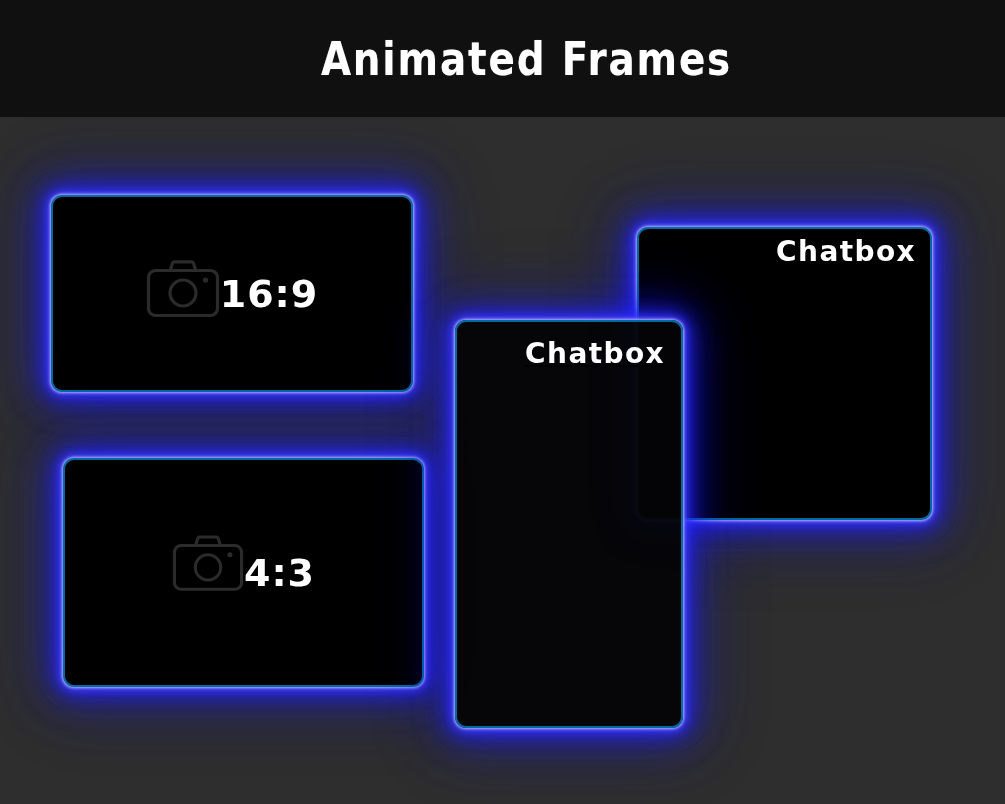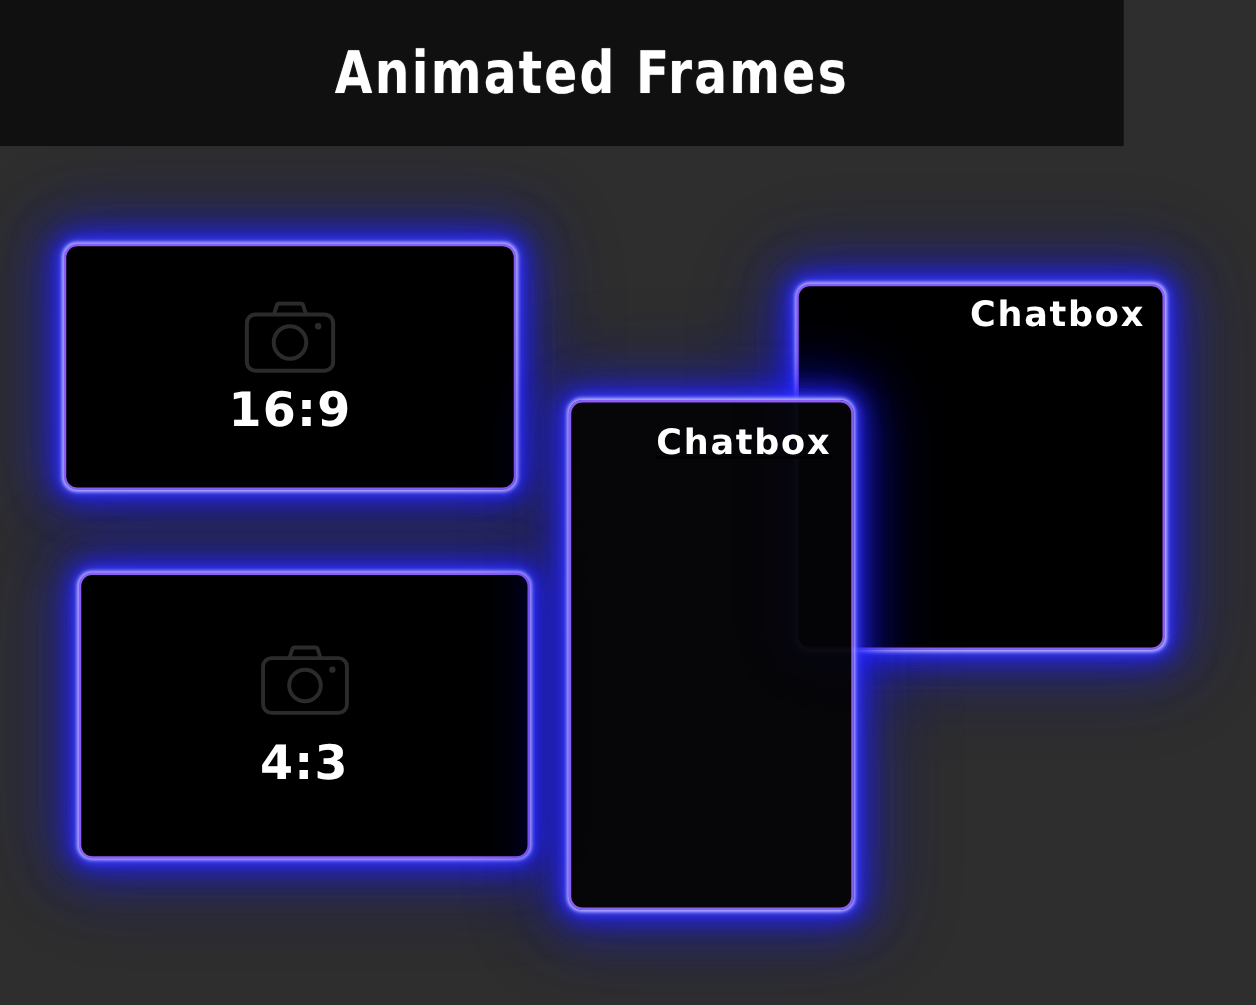--- a/index.html
+++ b/index.html
@@ -14,21 +14,21 @@
     font-family: "DejaVu Sans", "Liberation Sans", sans-serif;
     overflow: hidden;
     position: relative;
   }
 
   
   #app-header {
     position: absolute;
     left: 0;
     top: 0;
-    width: 899px;
+    width: 1005px;
     height: 117px;
     background: #101010;
     display: flex;
     align-items: center;
     justify-content: center;
     box-sizing: border-box;
     padding-left: 47px;
   }
   #app-title {
     color: #ffffff;
@@ -50,36 +50,36 @@
     height: 687px;
     background: #2e2e2e;
     overflow: hidden;
   }
 
   
   .frame {
     position: absolute;
     box-sizing: border-box;
     background: #000000;
-    border: 2px solid #8b5cf6;
+    border: 2px solid #0369a1;
     border-radius: 11px;
     box-shadow:
       0 0 3px 1px rgba(190,190,255,0.95),
       0 0 8px 2px rgba(70,70,255,0.95),
       0 0 17px 5px rgba(40,40,255,0.80),
       0 0 30px 10px rgba(30,30,255,0.50),
       0 0 48px 18px rgba(25,25,230,0.28),
       0 0 70px 26px rgba(20,20,200,0.14);
     text-decoration: underline;
   }
 
   
   .frame.media {
     display: flex;
-    flex-direction: column;
+    flex-direction: row;
     align-items: center;
     justify-content: center;
   }
   .camera-icon {
     display: block;
     width: 78px;
     height: 62px;
     margin-bottom: 14px;
   }
   .camera-icon svg { display: block; width: 100%; height: 100%; }

